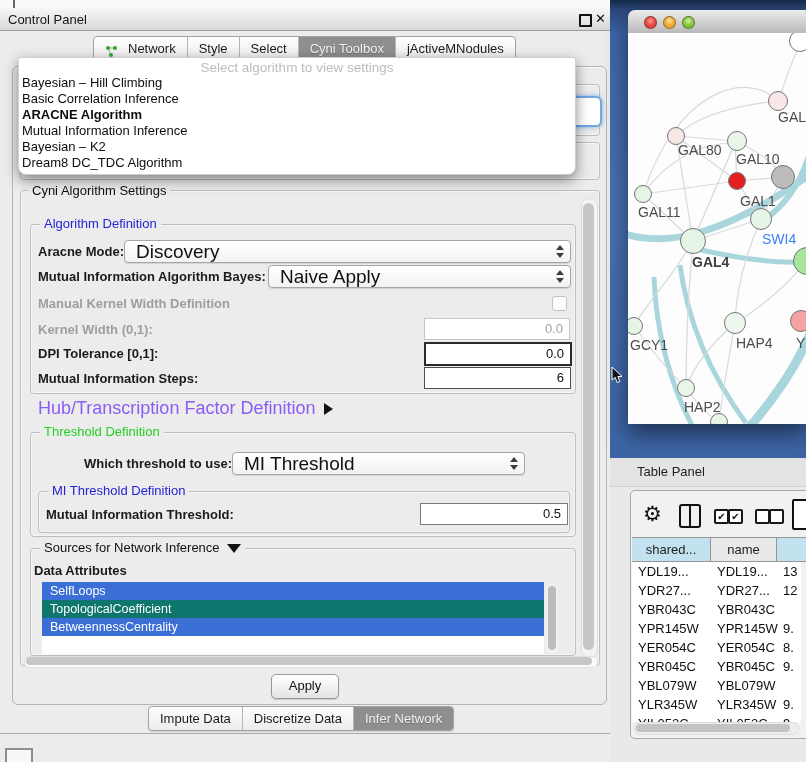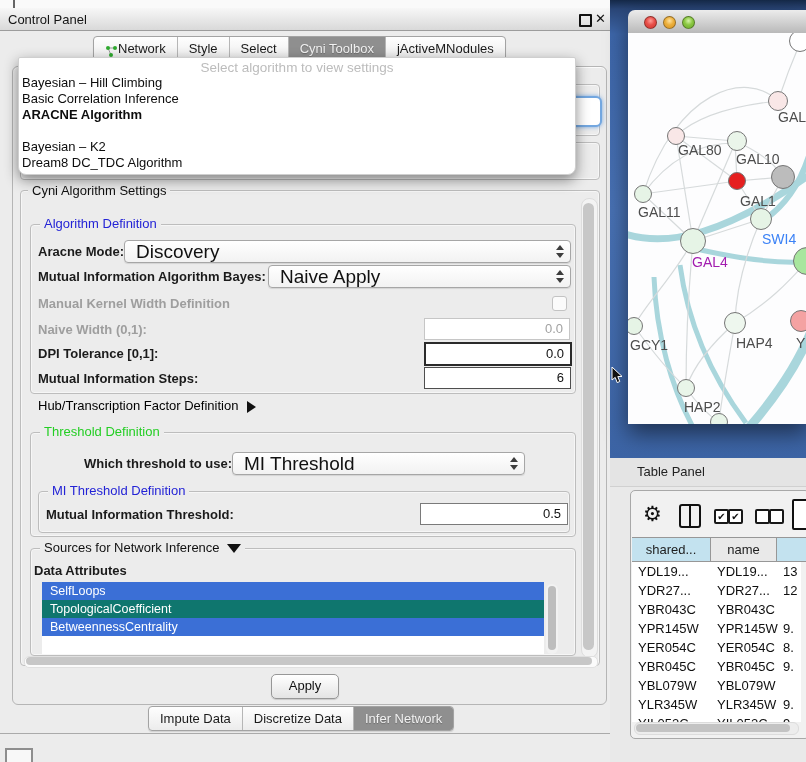--- a/index.html
+++ b/index.html
@@ -10,38 +10,38 @@
   .top-strip{left:0;top:0;width:612px;height:8px;background:#fafafa;border-bottom:1px solid #e2e2e2}
   .top-tick{left:13px;top:0;width:2px;height:8px;background:#666}
   .cp-bg{left:0;top:8px;width:610px;height:725px;background:#ececec;border-right:1px solid #8f8f8f;border-bottom:1px solid #aaa}
   .cp-titlebar{left:0;top:8px;width:610px;height:22px;background:linear-gradient(#f7f7f7,#d9d9d9);border-bottom:1px solid #9c9c9c}
   .cp-title{left:8px;top:11px;font-size:13px;color:#141414;line-height:17px}
   .float-btn{left:579px;top:14px;width:9px;height:9px;border:2px solid #111;border-radius:1px;background:transparent}
   .close-btn{left:595px;top:10px;font-size:13px;font-weight:bold;color:#111;line-height:18px}
   
   .segbar{display:flex;height:23px;border:1px solid #a3a3a3;border-radius:4px;overflow:hidden;
           background:linear-gradient(#fefefe,#ececec);box-shadow:0 1px 1px rgba(0,0,0,.12)}
-  .seg{display:flex;align-items:center;gap:0;padding:0 11px;font-size:13px;color:#1a1a1a;
+  .seg{display:flex;align-items:center;gap:10px;padding:0 11px;font-size:13px;color:#1a1a1a;
        border-left:1px solid #b6b6b6;line-height:23px;white-space:nowrap;cursor:default}
   .seg:first-child{border-left:none}
   .seg.sel{background:#8f8f8f;color:#f2f2f2;text-shadow:0 1px 1px rgba(0,0,0,.25)}
   .top-tabs{left:93px;top:36px}
   .bottom-tabs{left:148px;top:706px}
   
   .content-panel{left:12px;top:66px;width:593px;height:637px;border:1px solid #b5b5b5;border-radius:6px;
                  background:#ececec;box-shadow:inset 0 1px 0 rgba(255,255,255,.8)}
   
   .gbox{position:absolute;border:1px solid #bdbdbd;border-radius:4px;box-shadow:inset 0 0 0 1px rgba(255,255,255,.55)}
   .frag-combo{left:556px;top:96px;width:42px;height:27px;background:#fff;border:2px solid #73a7e0;border-radius:6px;
               box-shadow:0 0 4px rgba(90,150,220,.8)}
   
   .gtitle{position:absolute;background:#ececec;padding:0 4px;font-size:13px;line-height:14px;white-space:nowrap;color:#111}
   .blbl{position:absolute;font-size:13px;font-weight:bold;color:#1b1b1b;white-space:nowrap}
   .dlbl{position:absolute;font-size:13px;font-weight:bold;color:#9e9e9e;white-space:nowrap}
-  .plain{position:absolute;font-size:13px;color:#000000;white-space:nowrap}
+  .plain{position:absolute;font-size:18px;color:#8b5cf6;white-space:nowrap}
   .combo{position:absolute;background:linear-gradient(#ffffff,#f2f2f2);border:1px solid #a6a6a6;border-radius:4px;
          font-size:19px;line-height:21px;color:#111;padding-left:11px;box-shadow:0 1px 1px rgba(0,0,0,.1)}
   .spin{position:absolute;right:5px;top:3px;width:9px;height:15px}
   .spin:before{content:"";position:absolute;left:0;top:1px;border-left:4px solid transparent;border-right:4px solid transparent;border-bottom:5px solid #3d3d3d}
   .spin:after{content:"";position:absolute;left:0;bottom:1px;border-left:4px solid transparent;border-right:4px solid transparent;border-top:5px solid #3d3d3d}
   .tfield{position:absolute;background:#fff;text-align:right;padding-right:6px;font-size:13px;line-height:20px;color:#111}
   .checkbox{position:absolute;width:13px;height:13px;background:#fbfbfb;border:1px solid #c3c3c3;border-radius:3px}
   .tri-right{display:inline-block;width:0;height:0;border-top:6px solid transparent;border-bottom:6px solid transparent;border-left:9px solid #111;margin-left:9px;vertical-align:middle}
   .tri-down{display:inline-block;width:0;height:0;border-left:7px solid transparent;border-right:7px solid transparent;border-top:9px solid #111;margin-left:7px;vertical-align:middle}
   .vscroll{left:581px;top:198px;width:15px;height:458px;background:#f3f3f3;border:1px solid #ddd;border-radius:8px}
@@ -152,21 +152,21 @@
 
 <div class="blbl" style="left:38px;top:269px">Mutual Information Algorithm Bayes:</div>
 <div class="combo" style="left:268px;top:265px;width:290px;height:21px">
   <span>Naive Apply</span>
   <span class="spin"></span>
 </div>
 
 <div class="dlbl" style="left:38px;top:296px">Manual Kernel Width Definition</div>
 <div class="checkbox" style="left:552px;top:296px"></div>
 
-<div class="dlbl" style="left:38px;top:322px">Naive Width (0,1):</div>
+<div class="dlbl" style="left:38px;top:322px">Kernel Width (0,1):</div>
 <div class="tfield" style="left:424px;top:318px;width:138px;height:20px;border:1px solid #c6c6c6;color:#a2a2a2">0.0</div>
 
 <div class="blbl" style="left:38px;top:346px">DPI Tolerance [0,1]:</div>
 <div class="tfield" style="left:424px;top:342px;width:138px;height:20px;border:2px solid #2b2b2b">0.0</div>
 
 <div class="blbl" style="left:38px;top:371px">Mutual Information Steps:</div>
 <div class="tfield" style="left:424px;top:367px;width:139px;height:20px;border:1px solid #4e4e4e">6</div>
 
 <div class="plain" style="left:38px;top:398px">
   <span>Hub/Transcription Factor Definition</span><span class="tri-right"></span>
@@ -214,20 +214,21 @@
   <div class="seg sel">
       <span>Infer Network</span>
     </div>
 </div>
 
 <div class="abs dd-overlay">
   <div class="dd-placeholder">Select algorithm to view settings</div>
   <div class="dd-item" style="top:17px">Bayesian – Hill Climbing</div>
   <div class="dd-item" style="top:33px">Basic Correlation Inference</div>
   <div class="dd-item bold" style="top:49px">ARACNE Algorithm</div>
+  <div class="dd-item" style="top:65px">Mutual Information Inference</div>
   <div class="dd-item" style="top:81px">Bayesian – K2</div>
   <div class="dd-item" style="top:97px">Dream8 DC_TDC Algorithm</div>
 </div>
 
 <div class="abs desktop"></div>
 
 <div class="abs mac-window">
   <div class="mac-titlebar"></div>
   <span class="light" style="left:16px;background:radial-gradient(circle at 50% 35%,#ff9d97 0%,#e8504a 45%,#cf372e 100%)"></span>
   <span class="light" style="left:35px;background:radial-gradient(circle at 50% 35%,#ffe2a0 0%,#ecb03c 45%,#d89325 100%)"></span>
@@ -279,21 +280,21 @@
       <div class="net-node" style="left: 96px; top: 279px; width: 22px; height: 22px; background: rgb(238, 247, 238); border-color: rgb(117, 117, 117);"></div>
       <div class="net-node" style="left: 162px; top: 277px; width: 22px; height: 22px; background: rgb(244, 162, 162); border-color: rgb(117, 117, 117);"></div>
       <div class="net-node" style="left: 49px; top: 346px; width: 18px; height: 18px; background: rgb(233, 245, 233); border-color: rgb(117, 117, 117);"></div>
       <div class="net-node" style="left: 82px; top: 380px; width: 18px; height: 18px; background: rgb(233, 245, 233); border-color: rgb(117, 117, 117);"></div>
       <div class="net-label" style="left: 150px; top: 76px; color: rgb(77, 77, 77);">GAL</div>
       <div class="net-label" style="left: 50px; top: 109px; color: rgb(77, 77, 77);">GAL80</div>
       <div class="net-label" style="left: 108px; top: 118px; color: rgb(77, 77, 77);">GAL10</div>
       <div class="net-label" style="left: 112px; top: 160px; color: rgb(77, 77, 77);">GAL1</div>
       <div class="net-label" style="left: 10px; top: 171px; color: rgb(77, 77, 77);">GAL11</div>
       <div class="net-label" style="left: 134px; top: 198px; color: #3b82f6;">SWI4</div>
-      <div class="net-label" style="left: 64px; top: 221px; color: #a21caf;">GAL4</div>
+      <div class="net-label" style="left: 64px; top: 221px; color: #404040; font-weight: bold;">GAL4</div>
       <div class="net-label" style="left: 2px; top: 304px; color: rgb(77, 77, 77);">GCY1</div>
       <div class="net-label" style="left: 108px; top: 302px; color: rgb(77, 77, 77);">HAP4</div>
       <div class="net-label" style="left: 168px; top: 302px; color: rgb(77, 77, 77);">Y</div>
       <div class="net-label" style="left: 56px; top: 366px; color: rgb(77, 77, 77);">HAP2</div>
     </div>
 </div>
 
 <div class="abs tp-bg"></div>
 <div class="abs tp-titlebar"></div>
 <div class="abs tp-title">Table Panel</div>

